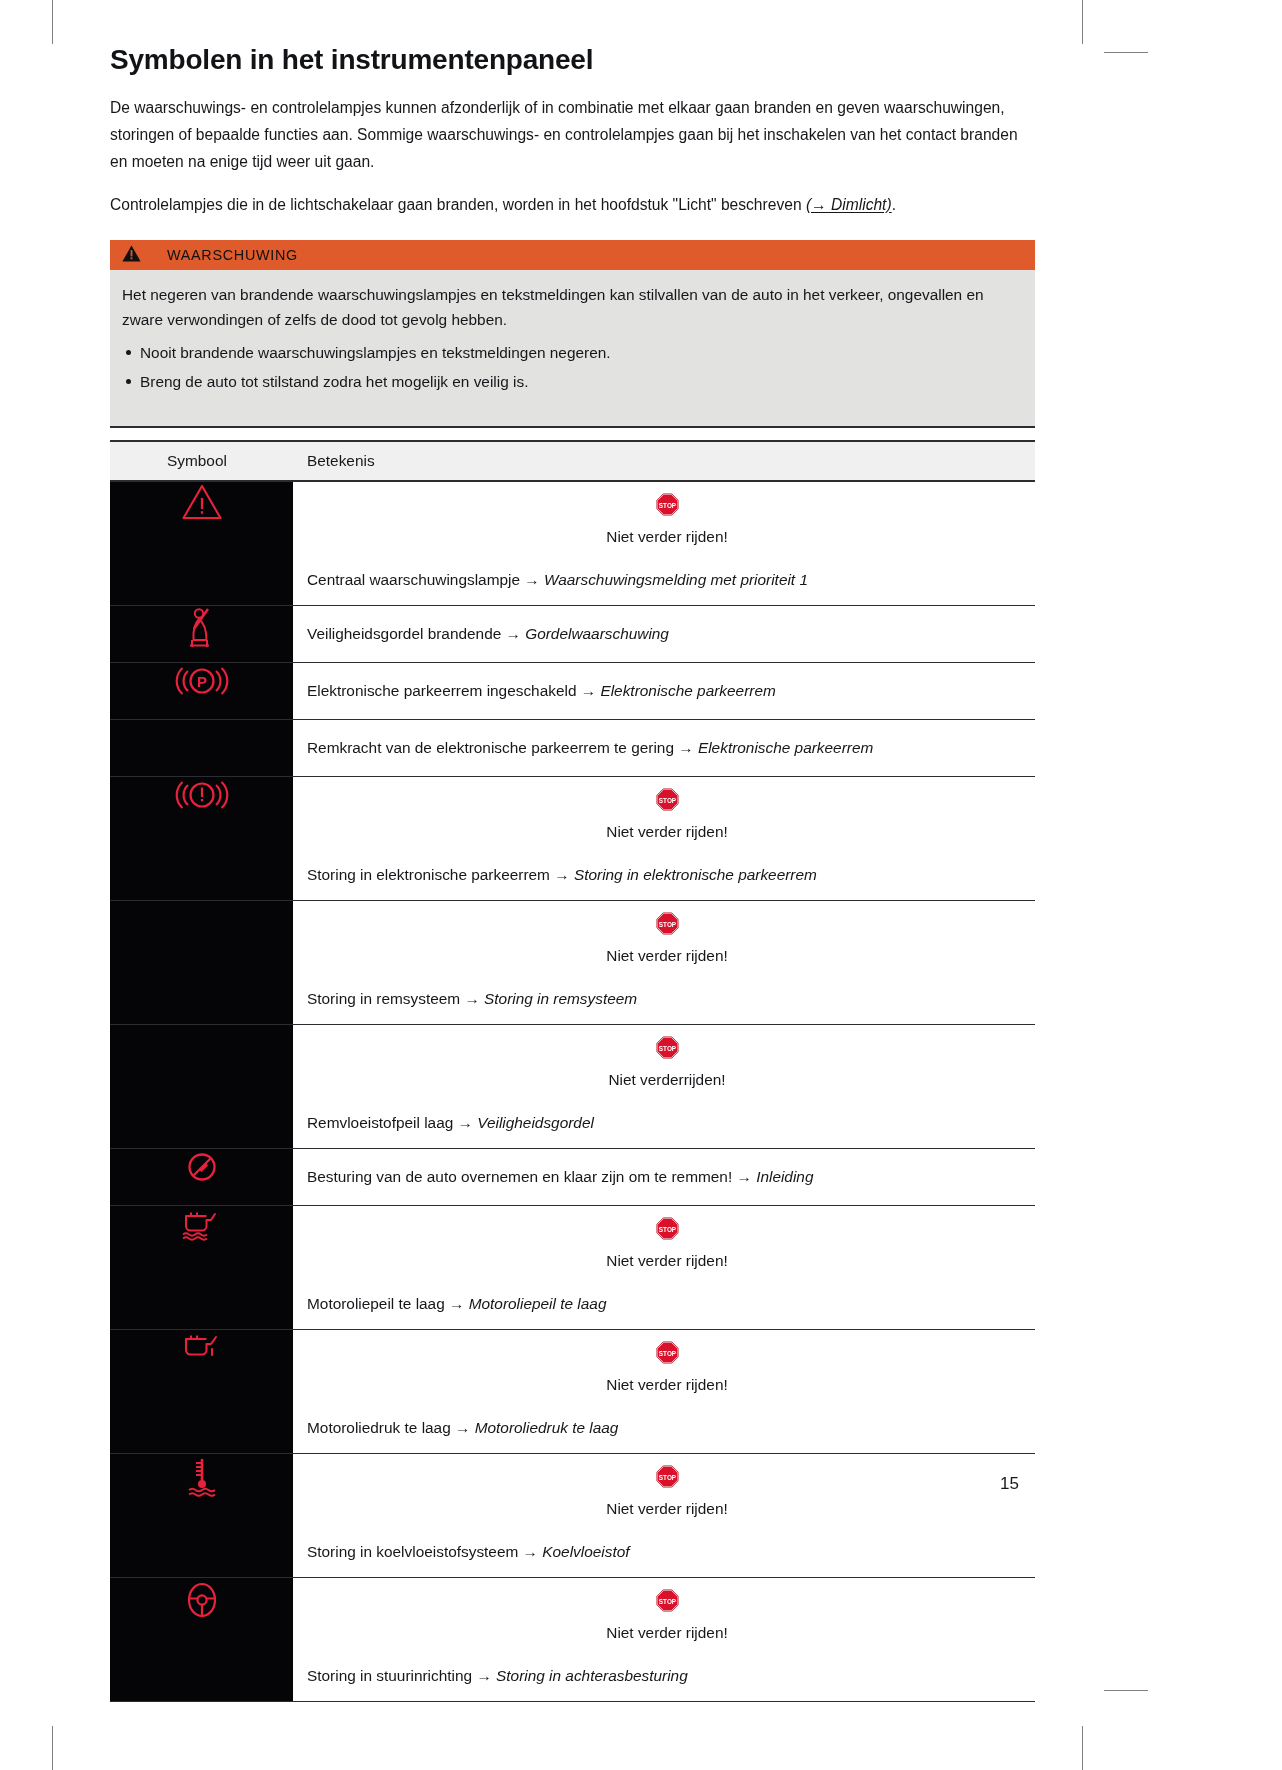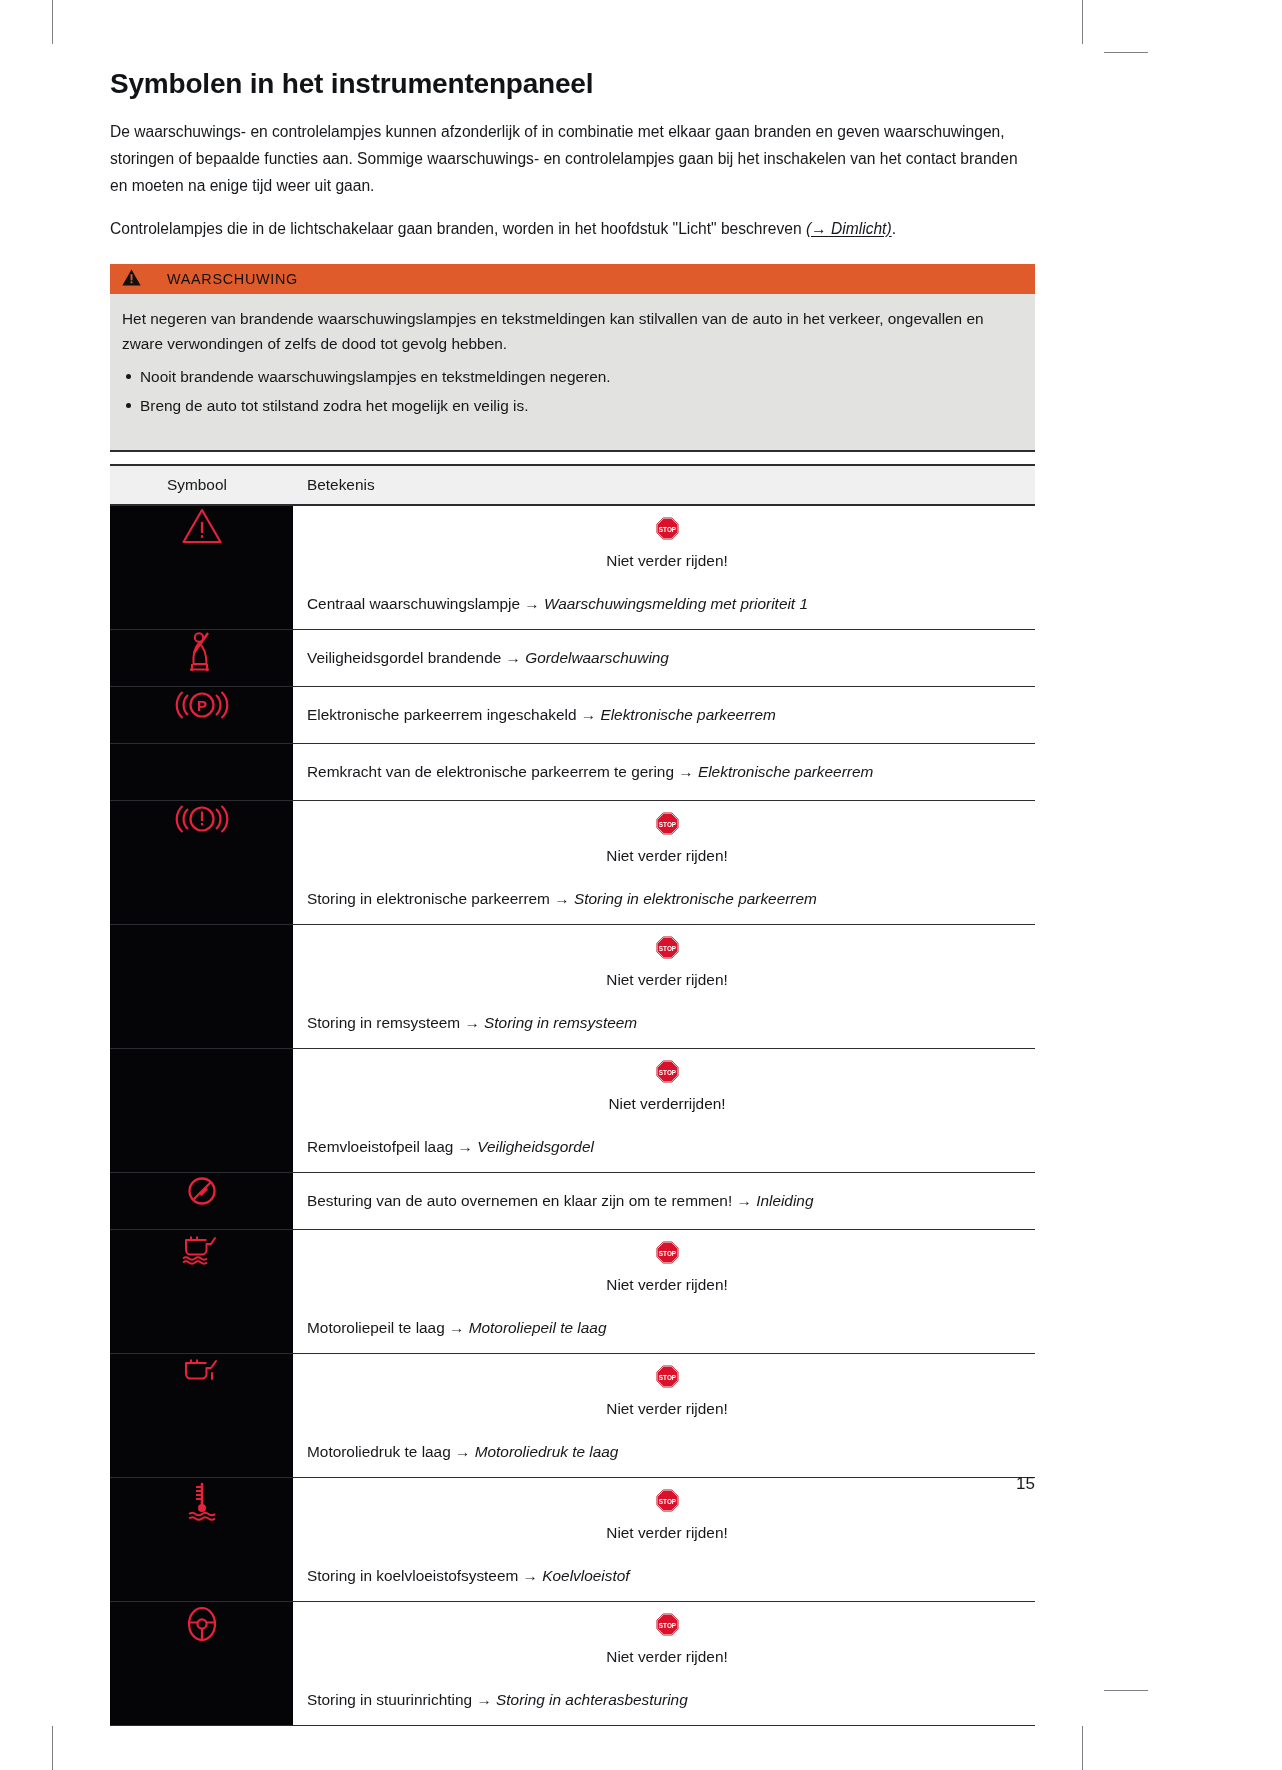--- a/index.html
+++ b/index.html
@@ -22,21 +22,21 @@
   .page {
     position:absolute;
     left:110px; top:0; width:925px; height:1770px;
   }
 
   h1.title {
     font-size: 28px;
     font-weight: 600;
     letter-spacing: -0.2px;
     margin: 0;
-    padding-top: 68px;
+    padding-top: 44px;
     color:#111316;
   }
 
   p.body {
     font-size: 15.6px;
     line-height: 27px;
     margin: 18px 0 0 0;
     color:#16181b;
   }
   p.body.tight { margin-top: 16px; }
@@ -137,21 +137,21 @@
     display:inline-block;
     width: 23px; height: 23px;
     flex: 0 0 23px;
     position: relative;
     vertical-align: -5px;
   }
   .stop svg { display:block; }
 
   .pagenum {
     position:absolute;
-    right: 0; top: 1474px;
+    right: 16px; top: 1474px;
     font-size: 17px;
     color:#16181b;
   }
 
   .sym-svg { display:block; margin:0 auto; }
 </style>
 </head>
 <body>
 
 <div class="crop v" style="left:52px;  top:0;"></div>

